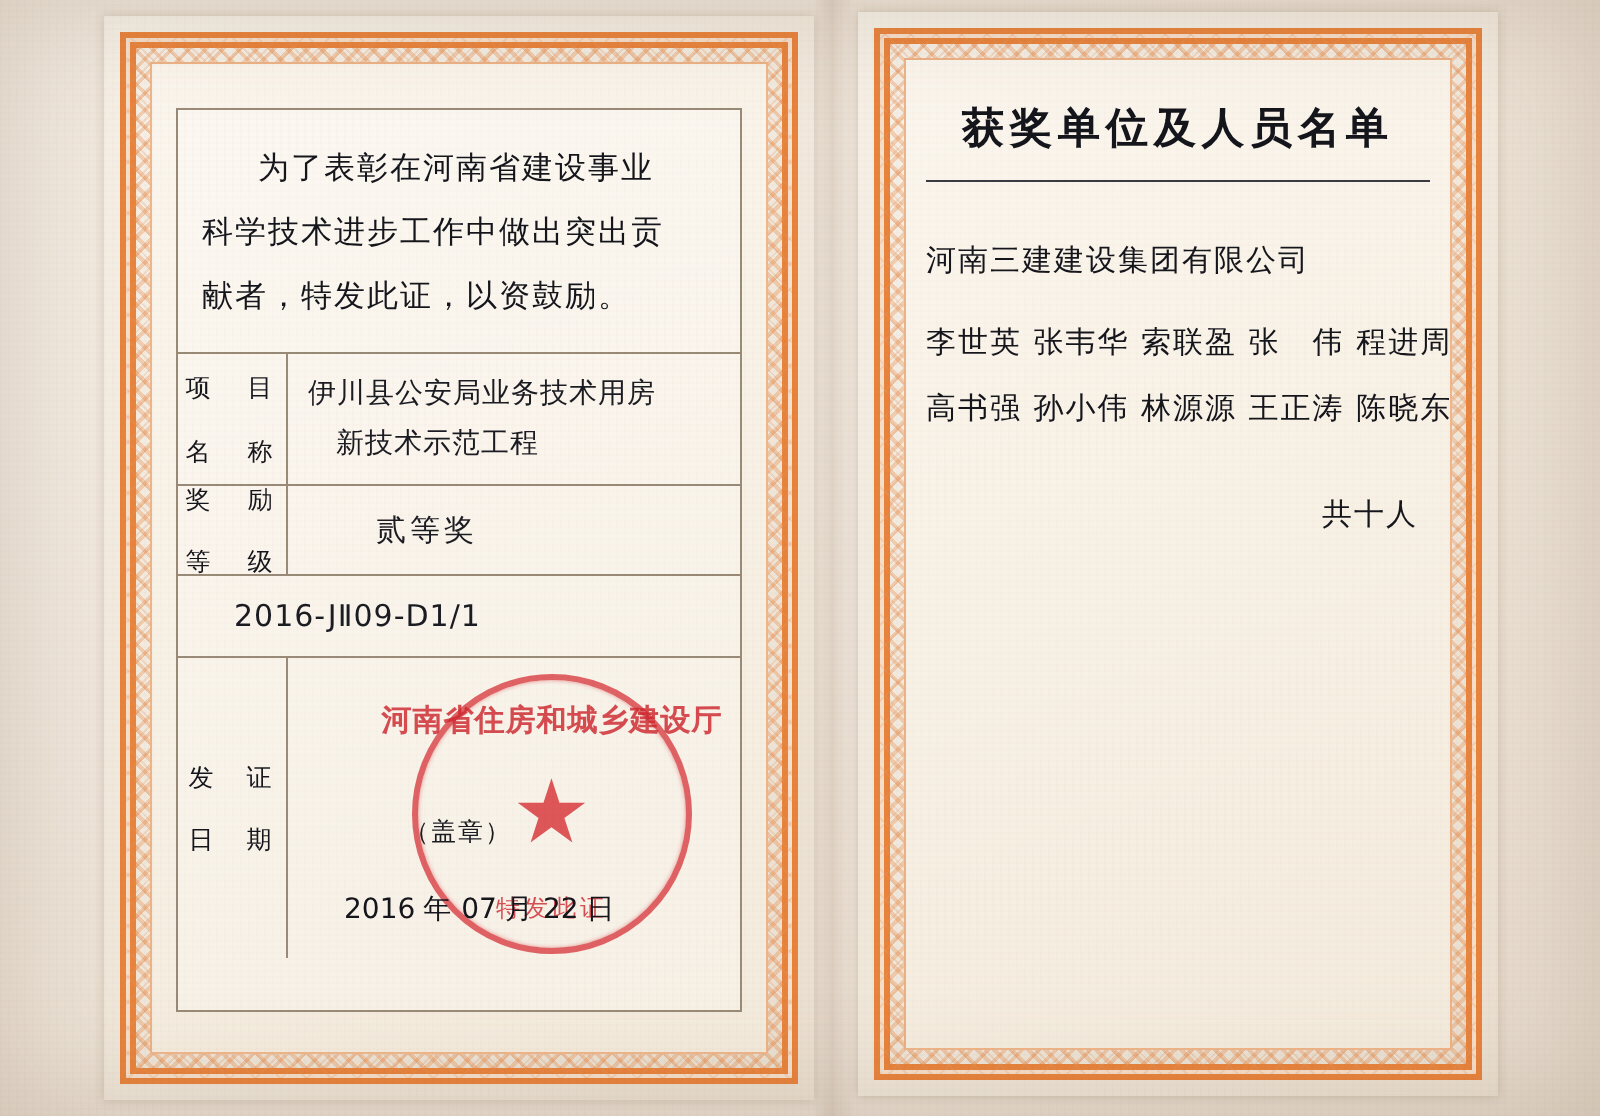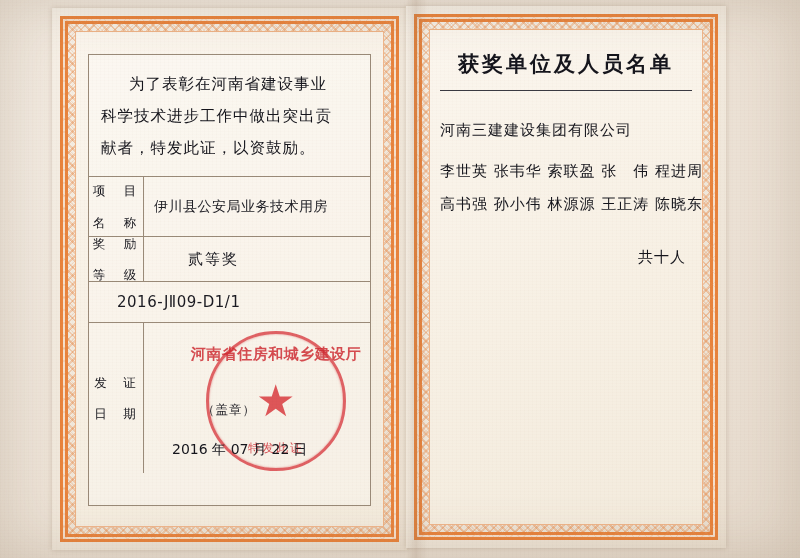--- a/index.html
+++ b/index.html
@@ -44,21 +44,21 @@
     pointer-events: none;
   }
 
   
   .page {
     position: absolute;
     background: linear-gradient(135deg, #f6f0e7 0%, #f1e9dd 45%, #eadfd0 100%);
     box-shadow: 0 0 5px rgba(120,90,60,0.25);
   }
   #page-left  { left: 52px;  top: 8px;  width: 355px; height: 542px; }
-  #page-right { left: 406px; top: 6px;  width: 320px; height: 542px; }
+  #page-right { left: 429px; top: 6px;  width: 320px; height: 542px; }
 
   
   .ornate-frame {
     position: absolute;
     inset: 8px;
     border: 3px solid #e8833c;
     box-shadow:
       inset 0 0 0 2px #f6e0cc,
       inset 0 0 0 5px #e8833c;
     background:
@@ -299,20 +299,21 @@
       </div>
 
       <div class="info-row" id="row-project">
         <div class="row-label">
           <span>项　目</span>
           <span>名　称</span>
         </div>
         <div class="row-value">
           <span class="proj">
             <span class="l1">伊川县公安局业务技术用房</span>
+            <span class="l2">新技术示范工程</span>
           </span>
         </div>
       </div>
 
       <div class="info-row" id="row-award">
         <div class="row-label">
           <span>奖　励</span>
           <span>等　级</span>
         </div>
         <div class="row-value">贰等奖</div>

